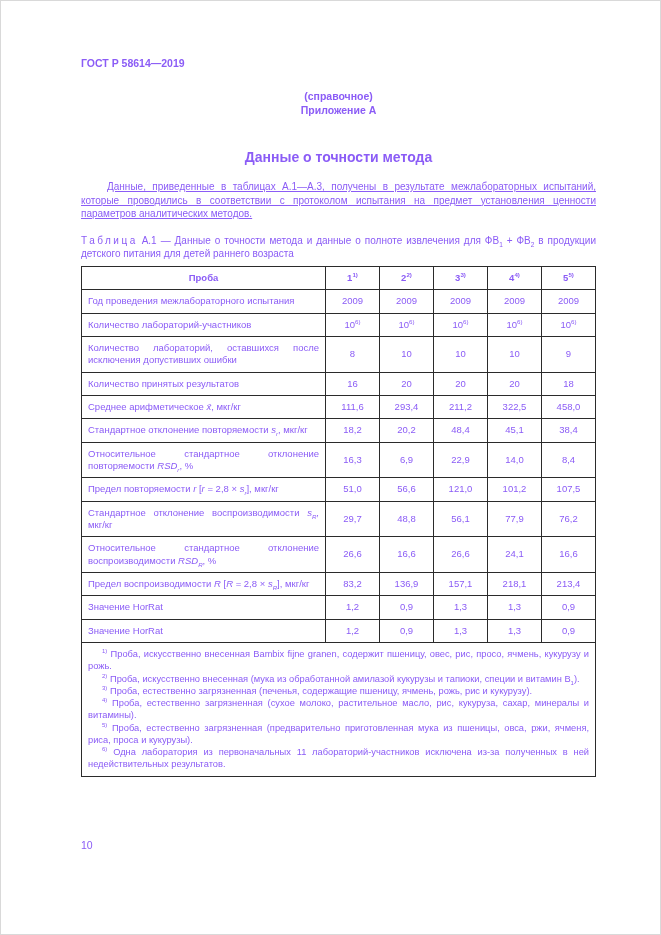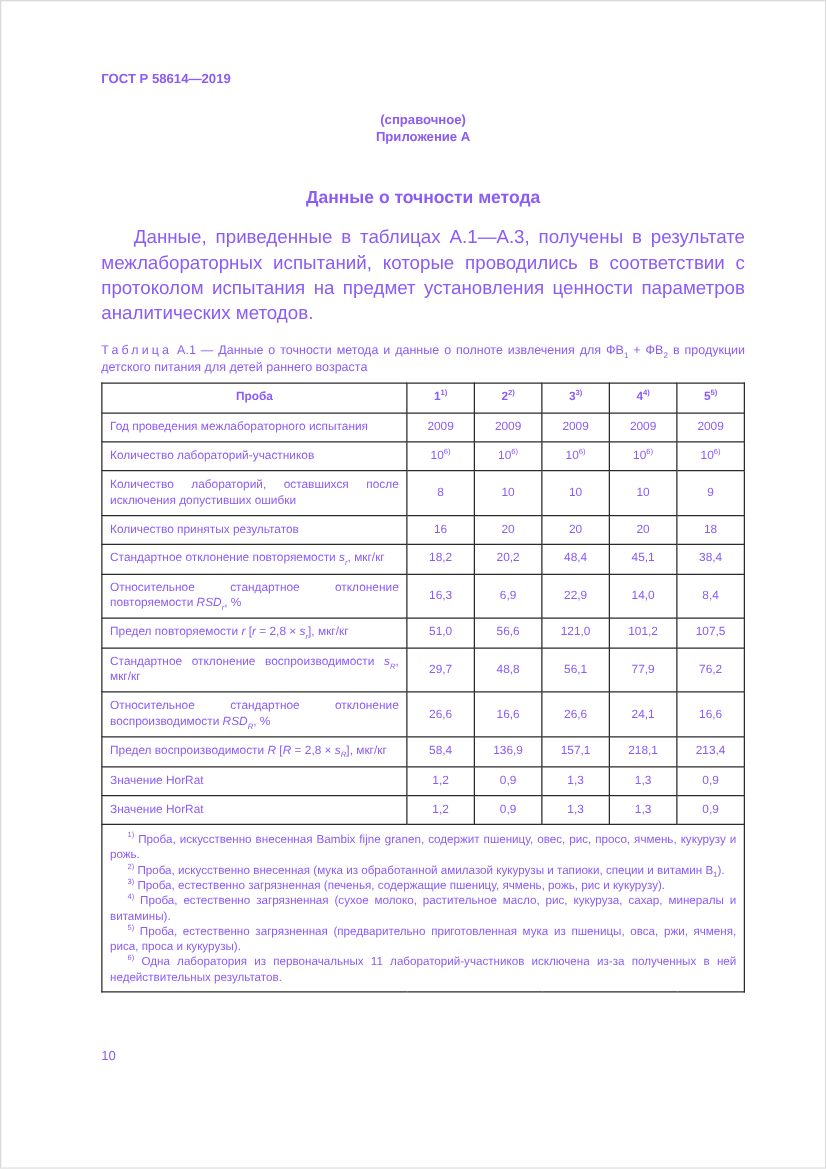--- a/index.html
+++ b/index.html
@@ -12,22 +12,22 @@
     border: 1px solid #d9d9d9;
     font-family: "Liberation Sans", sans-serif;
     color: #8b5cf6;
     overflow: hidden;
   }
   .content { padding: 56px 64px 0 80px; }
   .doc-number { font-weight: bold; font-size: 10.5px; }
   .appendix { text-align: center; font-weight: bold; font-size: 10.5px; margin-top: 20px; line-height: 1.35; }
   .section-title { text-align: center; font-weight: bold; font-size: 14px; margin-top: 32px; }
   .intro {
-    font-size: 15px; line-height: 1.35; text-align: justify;
-    text-indent: 26px; margin: 15px 0 0 0;
+    font-size: 10px; line-height: 1.35; text-align: justify;
+    text-indent: 26px; margin: 15px 0 0 0; text-decoration: underline;
   }
   .caption { font-size: 10px; line-height: 1.35; margin: 13px 0 5px 0; text-align: justify; }
   .caption .spaced { letter-spacing: 2.5px; }
   table.data { border-collapse: collapse; width: 100%; font-size: 9.5px; table-layout: fixed; }
   table.data th, table.data td {
     border: 1px solid #2b2b2b;
     padding: 5px 6px;
     line-height: 1.3;
     vertical-align: middle;
   }
@@ -104,20 +104,28 @@
           </tr>
           <tr>
             <td class="label-col">Количество принятых результатов</td>
             <td class="val">16</td>
             <td class="val">20</td>
             <td class="val">20</td>
             <td class="val">20</td>
             <td class="val">18</td>
           </tr>
           <tr>
+            <td class="label-col">Среднее арифметическое <i>x̄</i>, мкг/кг</td>
+            <td class="val">111,6</td>
+            <td class="val">293,4</td>
+            <td class="val">211,2</td>
+            <td class="val">322,5</td>
+            <td class="val">458,0</td>
+          </tr>
+          <tr>
             <td class="label-col">Стандартное отклонение повторяемости <i>s<sub>r</sub></i>, мкг/кг</td>
             <td class="val">18,2</td>
             <td class="val">20,2</td>
             <td class="val">48,4</td>
             <td class="val">45,1</td>
             <td class="val">38,4</td>
           </tr>
           <tr>
             <td class="label-col">Относительное стандартное отклонение повторяемости <i>RSD<sub>r</sub></i>, %</td>
             <td class="val">16,3</td>
@@ -145,21 +153,21 @@
           <tr>
             <td class="label-col">Относительное стандартное отклонение воспроизводимости <i>RSD<sub>R</sub></i>, %</td>
             <td class="val">26,6</td>
             <td class="val">16,6</td>
             <td class="val">26,6</td>
             <td class="val">24,1</td>
             <td class="val">16,6</td>
           </tr>
           <tr>
             <td class="label-col">Предел воспроизводимости <i>R</i> [<i>R</i> = 2,8 × <i>s<sub>R</sub></i>], мкг/кг</td>
-            <td class="val">58,4</td>
+            <td class="val">83,2</td>
             <td class="val">136,9</td>
             <td class="val">157,1</td>
             <td class="val">218,1</td>
             <td class="val">213,4</td>
           </tr>
           <tr>
             <td class="label-col">Значение HorRat</td>
             <td class="val">1,2</td>
             <td class="val">0,9</td>
             <td class="val">1,3</td>

